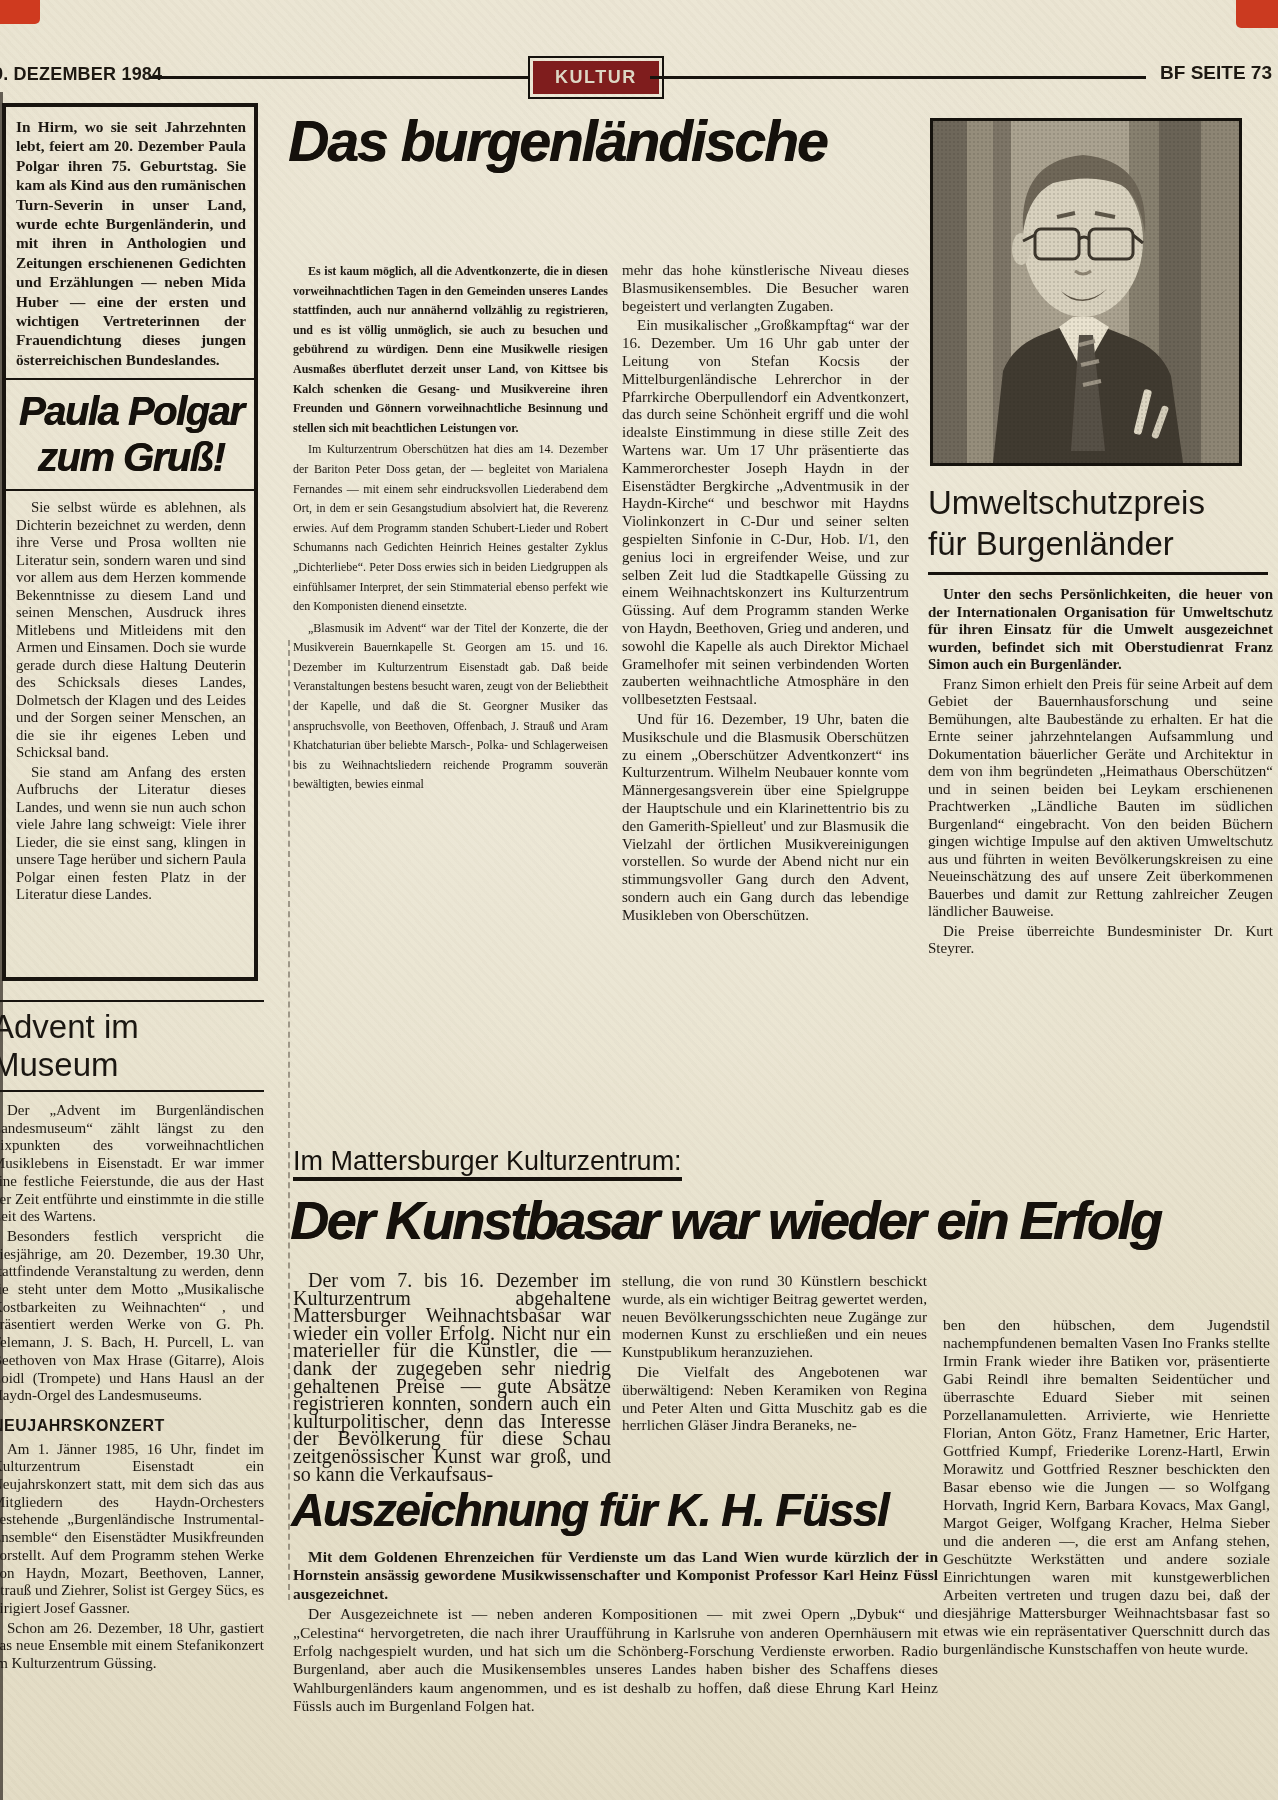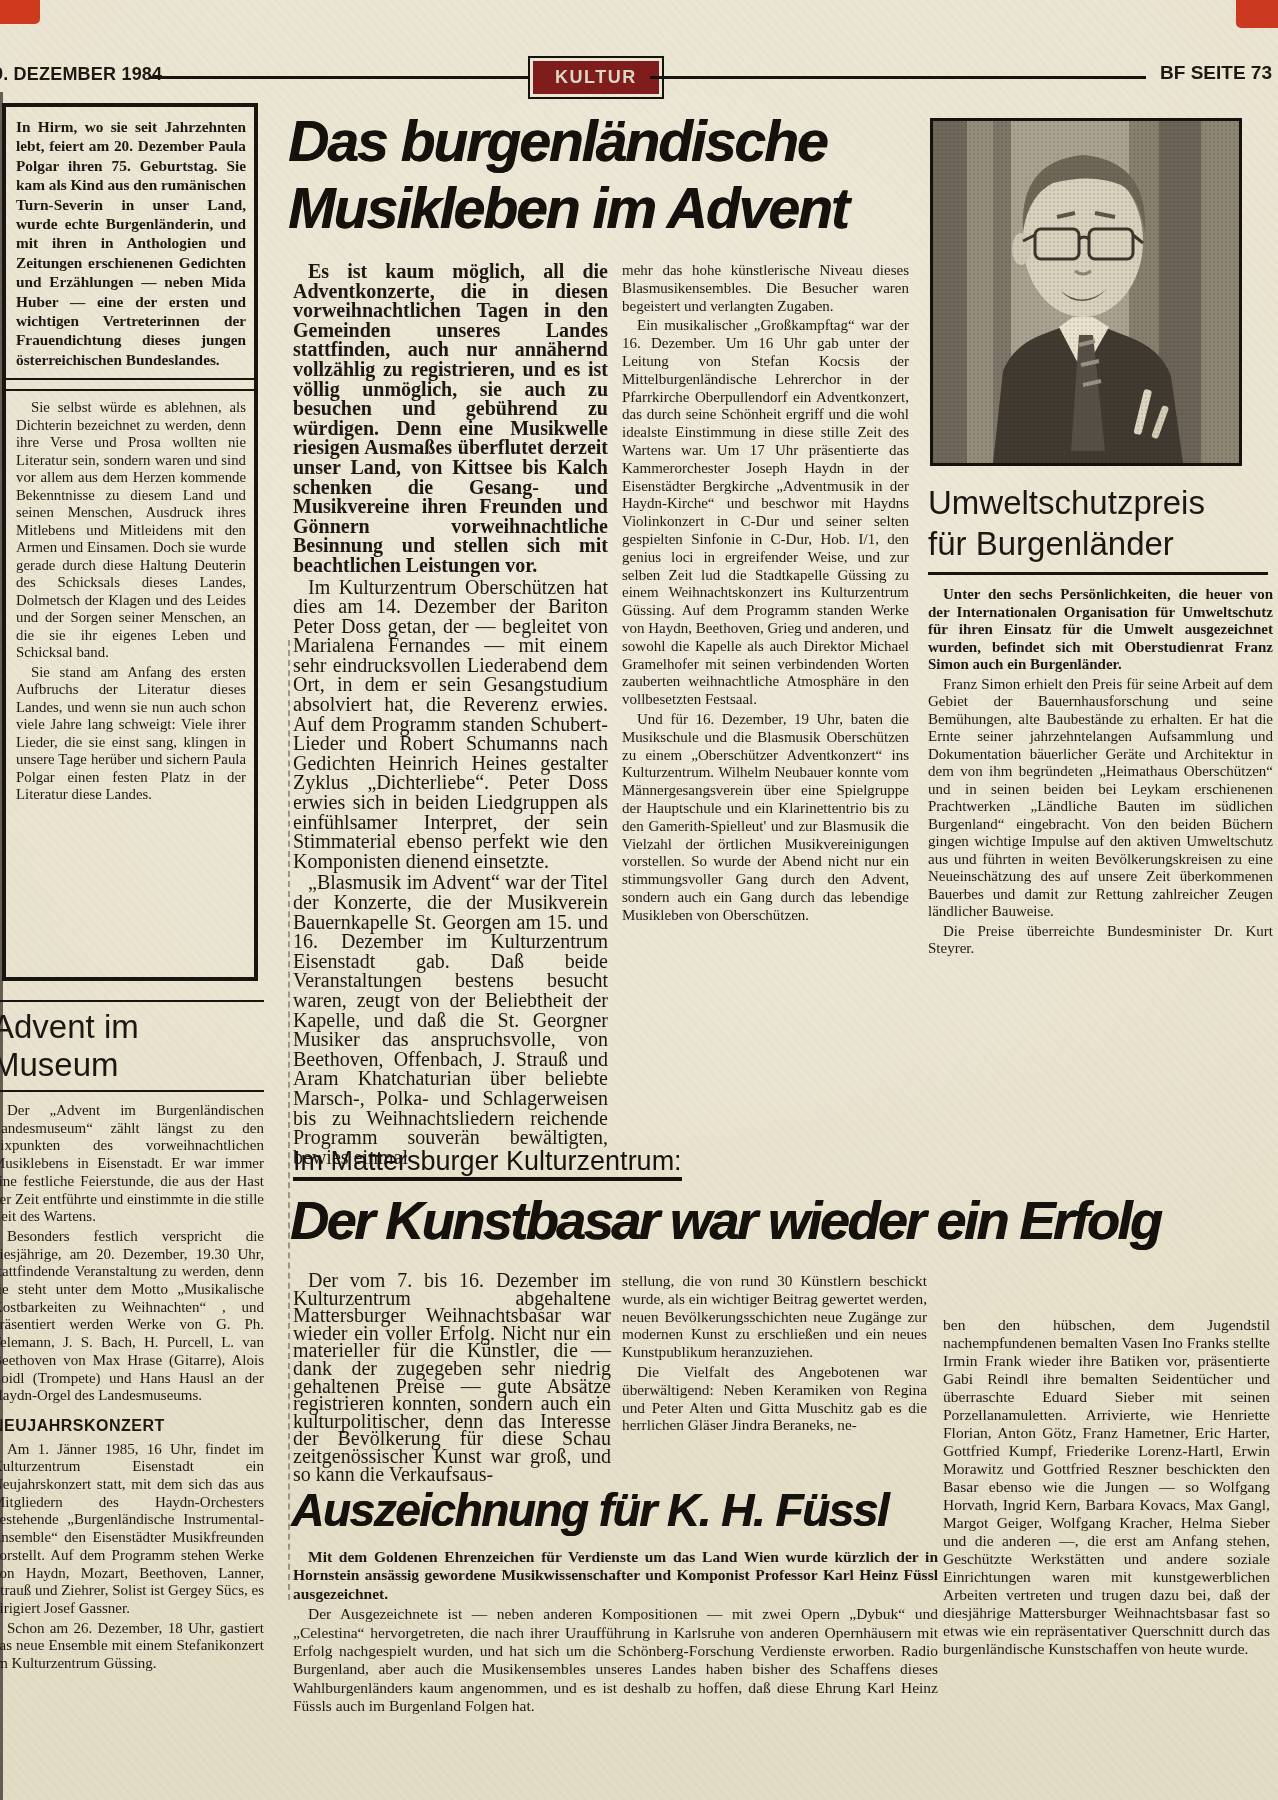--- a/index.html
+++ b/index.html
@@ -37,44 +37,47 @@
 <div class="abs hline" style="left:150px;top:76px;width:378px;height:3px;"></div>
 <div class="abs" style="left:528px;top:56px;border:2px solid #14110d;padding:3px;background:transparent;">
   <div class="sans" style="background:#7f1d1d;color:#ddd7c4;font-weight:bold;font-size:18px;letter-spacing:1.5px;padding:6px 22px;">KULTUR</div>
 </div>
 <div class="abs hline" style="left:650px;top:76px;width:496px;height:3px;"></div>
 <div class="abs sans bold" style="left:1150px;top:62px;width:122px;text-align:right;font-size:19px;">BF SEITE 73</div>
 
 <div class="abs" style="left:2px;top:103px;width:256px;height:878px;border:4px solid #18140f;box-sizing:border-box;padding:10px 8px 0 10px;overflow:hidden;">
   <p class="jus bold" style="font-size:15.3px;line-height:19.4px;">In Hirm, wo sie seit Jahrzehnten lebt, feiert am 20. Dezember Paula Polgar ihren 75. Geburtstag. Sie kam als Kind aus den rumänischen Turn-Severin in unser Land, wurde echte Burgenländerin, und mit ihren in Anthologien und Zeitungen erschienenen Gedichten und Erzählungen — neben Mida Huber — eine der ersten und wichtigen Vertreterinnen der Frauendichtung dieses jungen österreichischen Bundeslandes.</p>
   <div class="box-rule"></div>
+  <div class="big-ital" style="text-align:center;font-size:40px;line-height:46px;letter-spacing:-1.5px;">
+    <div>Paula Polgar</div>
+    <div>zum Gruß!</div>
+  </div>
   <div class="box-rule"></div>
   <p class="jus ind" style="font-size:14.8px;line-height:17.5px;">Sie selbst würde es ablehnen, als Dichterin bezeichnet zu werden, denn ihre Verse und Prosa wollten nie Literatur sein, sondern waren und sind vor allem aus dem Herzen kommende Bekenntnisse zu diesem Land und seinen Menschen, Ausdruck ihres Mitlebens und Mitleidens mit den Armen und Einsamen. Doch sie wurde gerade durch diese Haltung Deuterin des Schicksals dieses Landes, Dolmetsch der Klagen und des Leides und der Sorgen seiner Menschen, an die sie ihr eigenes Leben und Schicksal band.</p>
   <p class="jus ind" style="font-size:14.8px;line-height:17.5px;margin-top:2px;">Sie stand am Anfang des ersten Aufbruchs der Literatur dieses Landes, und wenn sie nun auch schon viele Jahre lang schweigt: Viele ihrer Lieder, die sie einst sang, klingen in unsere Tage herüber und sichern Paula Polgar einen festen Platz in der Literatur diese Landes.</p>
 </div>
 
 <div class="abs" style="left:-8px;top:1000px;width:272px;">
   <div class="rule" style="margin-bottom:6px;"></div>
   <div class="sec-head" style="font-size:33px;line-height:38px;">Advent im Museum</div>
   <div class="rule" style="margin-top:6px;margin-bottom:10px;"></div>
   <div class="jus body15" style="font-size:15px;line-height:17.7px;">
     <p class="ind">Der „Advent im Burgenländischen Landesmuseum“ zählt längst zu den Fixpunkten des vorweihnachtlichen Musiklebens in Eisenstadt. Er war immer eine festliche Feierstunde, die aus der Hast der Zeit entführte und einstimmte in die stille Zeit des Wartens.</p>
     <p class="ind">Besonders festlich verspricht die diesjährige, am 20. Dezember, 19.30 Uhr, stattfindende Veranstaltung zu werden, denn sie steht unter dem Motto „Musikalische Kostbarkeiten zu Weihnachten“ , und präsentiert werden Werke von G. Ph. Telemann, J. S. Bach, H. Purcell, L. van Beethoven von Max Hrase (Gitarre), Alois Loidl (Trompete) und Hans Hausl an der Haydn-Orgel des Landesmuseums.</p>
     <p class="sans bold" style="font-size:16px;letter-spacing:0.5px;margin:12px 0 6px 0;">NEUJAHRSKONZERT</p>
     <p class="ind">Am 1. Jänner 1985, 16 Uhr, findet im Kulturzentrum Eisenstadt ein Neujahrskonzert statt, mit dem sich das aus Mitgliedern des Haydn-Orchesters bestehende „Burgenländische Instrumental-Ensemble“ den Eisenstädter Musikfreunden vorstellt. Auf dem Programm stehen Werke von Haydn, Mozart, Beethoven, Lanner, Strauß und Ziehrer, Solist ist Gergey Sücs, es dirigiert Josef Gassner.</p>
     <p class="ind">Schon am 26. Dezember, 18 Uhr, gastiert das neue Ensemble mit einem Stefanikonzert im Kulturzentrum Güssing.</p>
   </div>
 </div>
 
 <div class="abs big-ital" style="left:288px;top:108px;width:650px;font-size:57px;line-height:67px;">
   <div>Das burgenländische</div>
-  <div>Musikleben im Advent</div>
 </div>
 
-<div class="abs jus" style="left:293px;top:262px;width:315px;font-size:20px;line-height:19.6px;">
+<div class="abs jus" style="left:293px;top:262px;width:315px;font-size:12px;line-height:19.6px;">
   <p class="ind bold">Es ist kaum möglich, all die Adventkonzerte, die in diesen vorweihnachtlichen Tagen in den Gemeinden unseres Landes stattfinden, auch nur annähernd vollzählig zu registrieren, und es ist völlig unmöglich, sie auch zu besuchen und gebührend zu würdigen. Denn eine Musikwelle riesigen Ausmaßes überflutet derzeit unser Land, von Kittsee bis Kalch schenken die Gesang- und Musikvereine ihren Freunden und Gönnern vorweihnachtliche Besinnung und stellen sich mit beachtlichen Leistungen vor.</p>
   <p class="ind">Im Kulturzentrum Oberschützen hat dies am 14. Dezember der Bariton Peter Doss getan, der — begleitet von Marialena Fernandes — mit einem sehr eindrucksvollen Liederabend dem Ort, in dem er sein Gesangstudium absolviert hat, die Reverenz erwies. Auf dem Programm standen Schubert-Lieder und Robert Schumanns nach Gedichten Heinrich Heines gestalter Zyklus „Dichterliebe“. Peter Doss erwies sich in beiden Liedgruppen als einfühlsamer Interpret, der sein Stimmaterial ebenso perfekt wie den Komponisten dienend einsetzte.</p>
   <p class="ind">„Blasmusik im Advent“ war der Titel der Konzerte, die der Musikverein Bauernkapelle St. Georgen am 15. und 16. Dezember im Kulturzentrum Eisenstadt gab. Daß beide Veranstaltungen bestens besucht waren, zeugt von der Beliebtheit der Kapelle, und daß die St. Georgner Musiker das anspruchsvolle, von Beethoven, Offenbach, J. Strauß und Aram Khatchaturian über beliebte Marsch-, Polka- und Schlagerweisen bis zu Weihnachtsliedern reichende Programm souverän bewältigten, bewies einmal</p>
 </div>
 
 <div class="abs jus" style="left:622px;top:262px;width:287px;font-size:15px;line-height:17.8px;">
   <p>mehr das hohe künstlerische Niveau dieses Blasmusikensembles. Die Besucher waren begeistert und verlangten Zugaben.</p>
   <p class="ind">Ein musikalischer „Großkampftag“ war der 16. Dezember. Um 16 Uhr gab unter der Leitung von Stefan Kocsis der Mittelburgenländische Lehrerchor in der Pfarrkirche Oberpullendorf ein Adventkonzert, das durch seine Schönheit ergriff und die wohl idealste Einstimmung in diese stille Zeit des Wartens war. Um 17 Uhr präsentierte das Kammerorchester Joseph Haydn in der Eisenstädter Bergkirche „Adventmusik in der Haydn-Kirche“ und beschwor mit Haydns Violinkonzert in C-Dur und seiner selten gespielten Sinfonie in C-Dur, Hob. I/1, den genius loci in ergreifender Weise, und zur selben Zeit lud die Stadtkapelle Güssing zu einem Weihnachtskonzert ins Kulturzentrum Güssing. Auf dem Programm standen Werke von Haydn, Beethoven, Grieg und anderen, und sowohl die Kapelle als auch Direktor Michael Gramelhofer mit seinen verbindenden Worten zauberten weihnachtliche Atmosphäre in den vollbesetzten Festsaal.</p>
   <p class="ind">Und für 16. Dezember, 19 Uhr, baten die Musikschule und die Blasmusik Oberschützen zu einem „Oberschützer Adventkonzert“ ins Kulturzentrum. Wilhelm Neubauer konnte vom Männergesangsverein über eine Spielgruppe der Hauptschule und ein Klarinettentrio bis zu den Gamerith-Spielleut' und zur Blasmusik die Vielzahl der örtlichen Musikvereinigungen vorstellen. So wurde der Abend nicht nur ein stimmungsvoller Gang durch den Advent, sondern auch ein Gang durch das lebendige Musikleben von Oberschützen.</p>
 </div>

